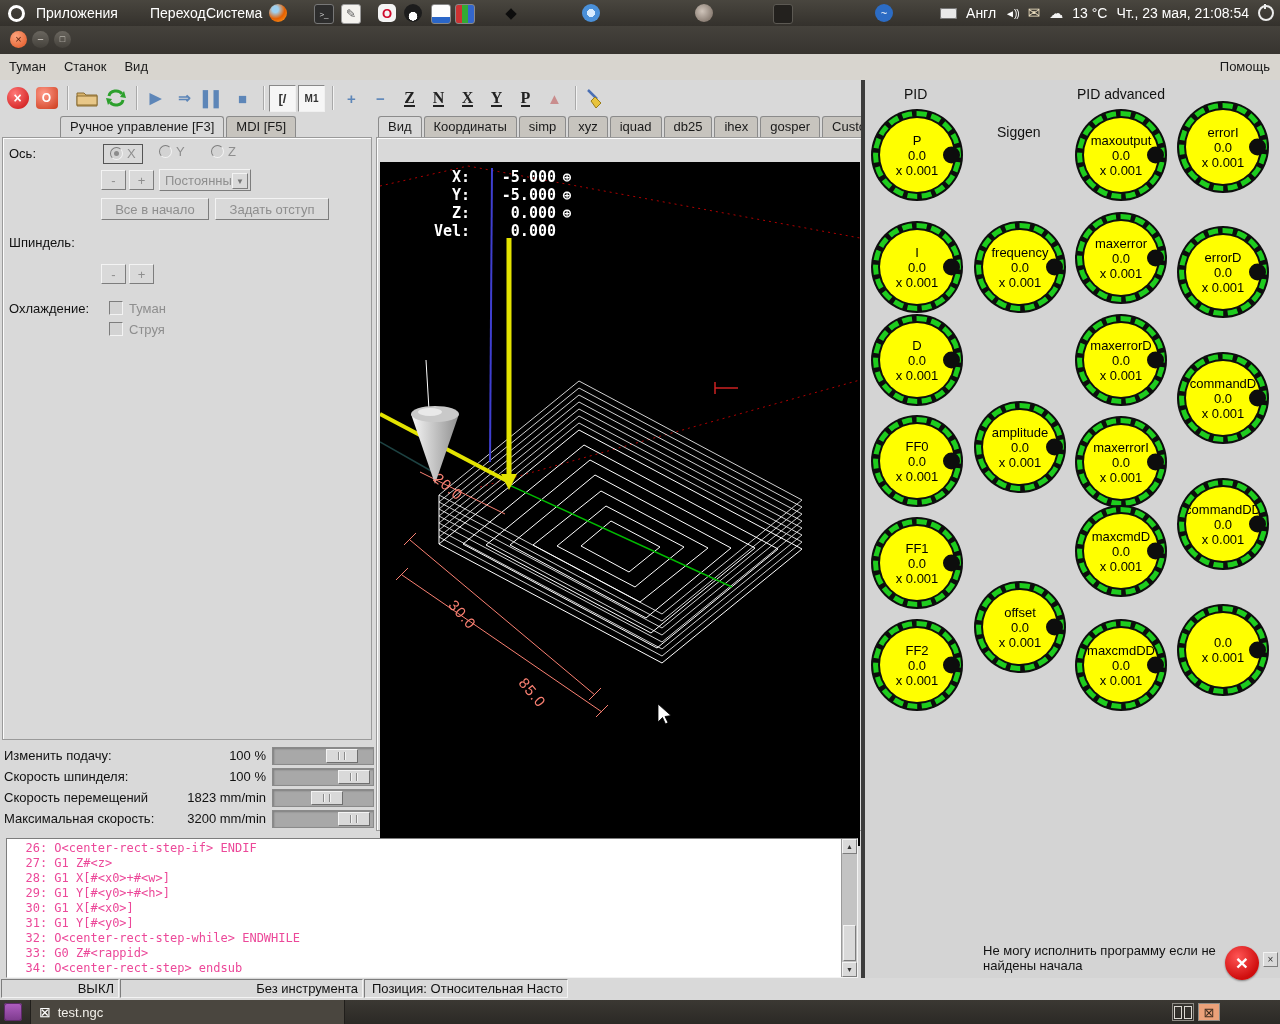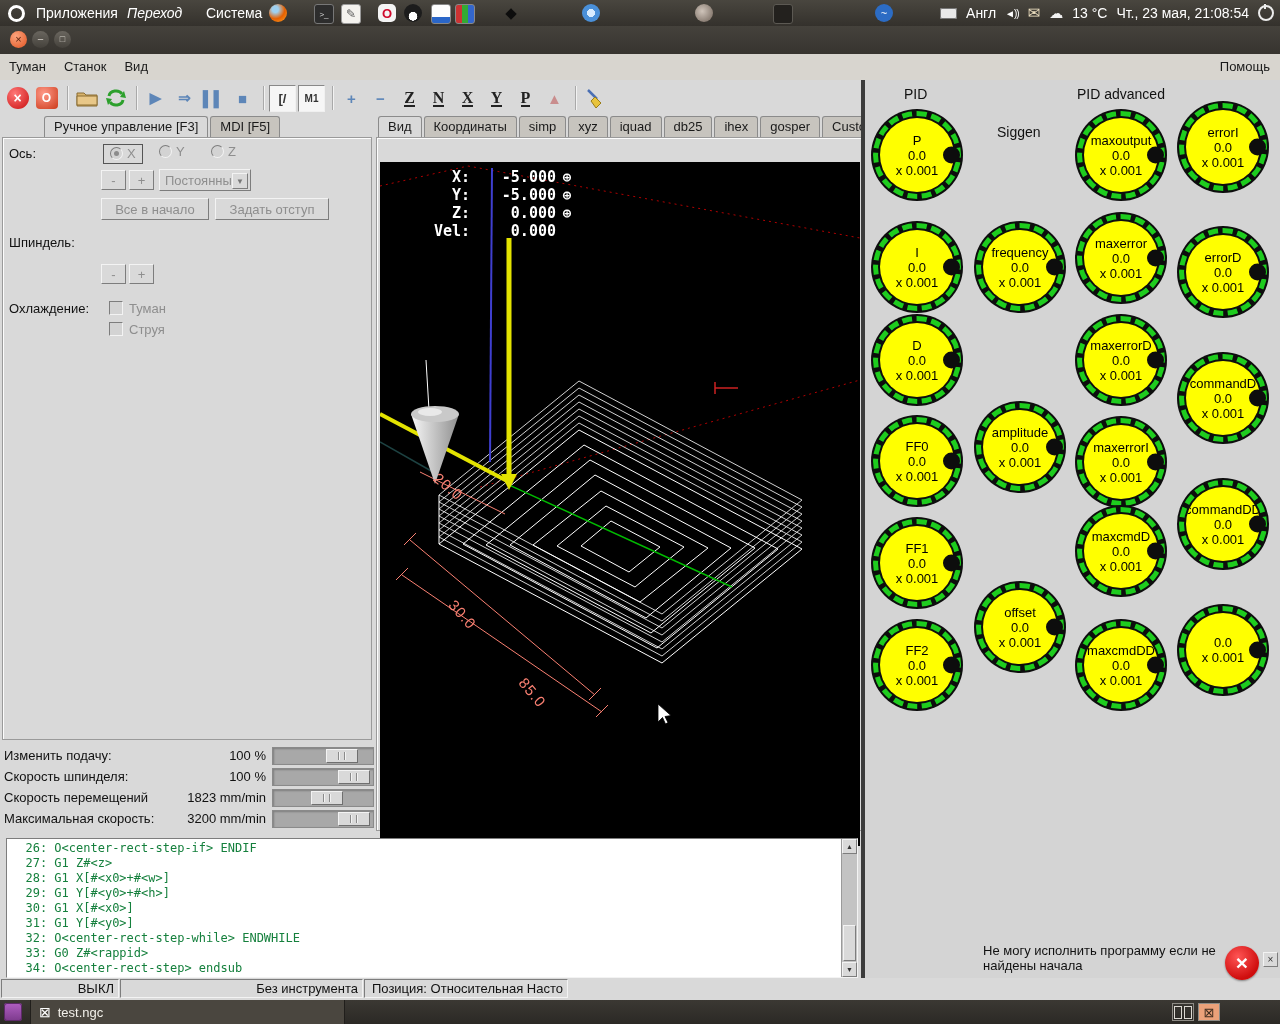--- a/index.html
+++ b/index.html
@@ -109,21 +109,21 @@
   .ro-label{width:52px;text-align:right;}
   .ro-val{width:86px;text-align:right;}
   .ro-mark{width:22px;text-align:center;font-size:14px;}
   .dim-label{position:absolute;color:#fa8072;font-size:15px;letter-spacing:1px;white-space:nowrap;}
   .cursor-svg{position:absolute;left:276px;top:540px;}
 
   
   .gcode{position:absolute;left:6px;top:838px;width:852px;height:140px;
          background:#fff;border:1px solid;border-color:#7d7d7d #f3f3f3 #f3f3f3 #7d7d7d;box-sizing:border-box;}
   .gcode-lines{position:absolute;left:4px;top:2px;right:18px;bottom:2px;overflow:hidden;
-               font-family:"DejaVu Sans Mono",monospace;font-size:12px;line-height:15px;color:#15803d;white-space:pre;}
+               font-family:"DejaVu Sans Mono",monospace;font-size:12px;line-height:15px;color:#ec4899;white-space:pre;}
   .vsb{position:absolute;right:0;top:0;width:15px;height:100%;background:#c3c3c3;
        border-left:1px solid #9a9a9a;}
   .vsb-btn{position:absolute;left:0;width:15px;height:15px;background:#d9d9d9;
            border:1px solid;border-color:#f3f3f3 #7d7d7d #7d7d7d #f3f3f3;box-sizing:border-box;
            display:flex;align-items:center;justify-content:center;font-size:7px;color:#333;}
   .vsb-thumb{position:absolute;left:1px;width:13px;background:#d9d9d9;
              border:1px solid;border-color:#f3f3f3 #7d7d7d #7d7d7d #f3f3f3;box-sizing:border-box;}
 
   .statusrow{position:absolute;left:0;top:978px;width:866px;height:22px;text-align:right;}
   .status-box{position:absolute;top:1px;height:19px;background:#d9d9d9;font-size:13px;color:#111;
@@ -170,21 +170,21 @@
 </style>
 </head>
 <body>
 
 <div class="screen">
 
   <div class="gnome-panel">
     <span class="ubuntu-logo"></span>
     <div id="gp-menus">
         <span class="gp-menu" style="left: 30px;">Приложения</span>
-        <span class="gp-menu" style="left: 121px; font-style: italic;">Переход</span>
+        <span class="gp-menu" style="left: 144px;">Переход</span>
         <span class="gp-menu" style="left: 200px;">Система</span>
       </div>
     <div id="gp-icons">
         <span class="gpi gpi-firefox" style="left: 269px;"></span>
         <span class="gpi gpi-terminal" style="left: 314px;">&gt;_</span>
         <span class="gpi gpi-text-editor" style="left: 341px;">✎</span>
         <span class="gpi gpi-opera" style="left: 378px;">O</span>
         <span class="gpi gpi-tux" style="left: 404px;"></span>
         <span class="gpi gpi-office-writer" style="left: 431px;"></span>
         <span class="gpi gpi-office-chart" style="left: 455px;"></span>
@@ -289,21 +289,21 @@
       <div class="tsep"></div>
       <div class="tbtn">
         <svg width="22" height="22">
           <line x1="4" y1="3" x2="13" y2="12" stroke="#4a6fb3" stroke-width="2.5"></line>
           <polygon points="11,10 17,16 12,21 7,14" fill="#e8c33c" stroke="#9a7d18"></polygon>
         </svg>
       </div>
     </div>
 
   <div class="leftcol">
-    <div id="left-tabs" style="position:absolute;left:4px;top:0;padding-left:40px;"><span class="tab active">Ручное управление [F3]</span><span class="tab">MDI [F5]</span></div>
+    <div id="left-tabs" style="position:absolute;left:20px;top:0;padding-left:40px;"><span class="tab active">Ручное управление [F3]</span><span class="tab">MDI [F5]</span></div>
     <div class="panel-frame">
       <span class="lbl" style="left:6px;top:8px;">Ось:</span>
       <div id="axis-radios">
           <span class="radio-wrap focus" style="left: 100px; top: 6px; position: absolute;"><span class="radio sel"></span>X</span>
           <span class="radio-wrap" style="left: 156px; top: 6px; position: absolute;"><span class="radio"></span>Y</span>
           <span class="radio-wrap" style="left: 208px; top: 6px; position: absolute;"><span class="radio"></span>Z</span>
         </div>
       <div class="tk-btn" style="left:98px;top:32px;width:25px;height:20px;">-</div>
       <div class="tk-btn" style="left:126px;top:32px;width:25px;height:20px;">+</div>
       <div class="tk-btn" style="left:156px;top:31px;width:92px;height:22px;justify-content:flex-start;padding-left:5px;position:absolute;">

